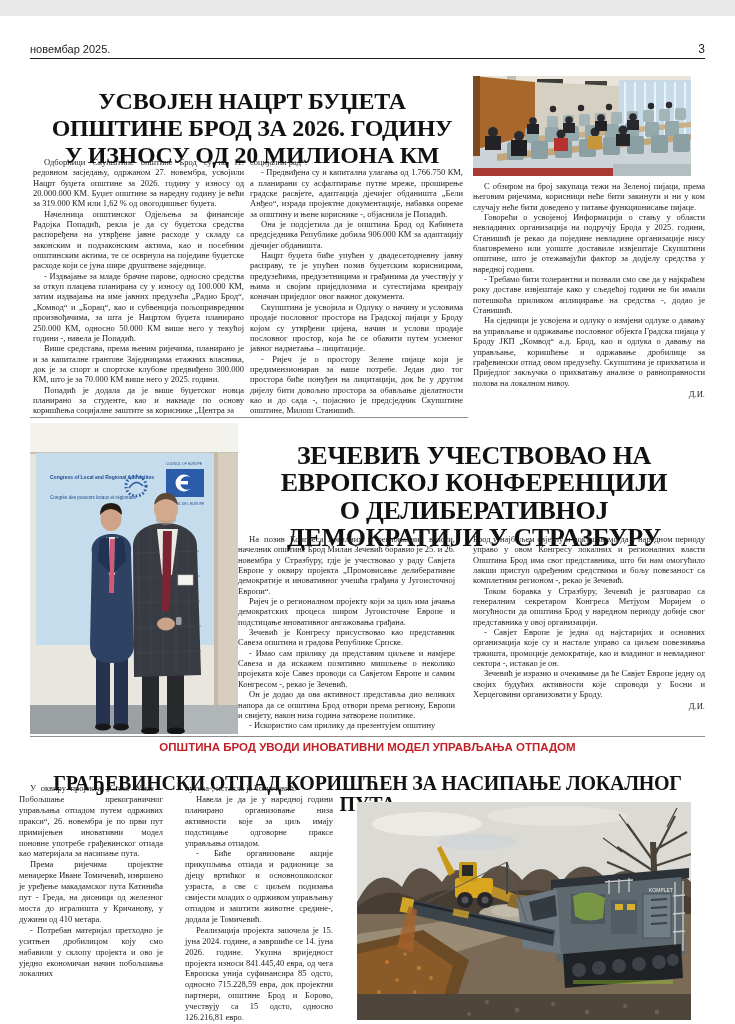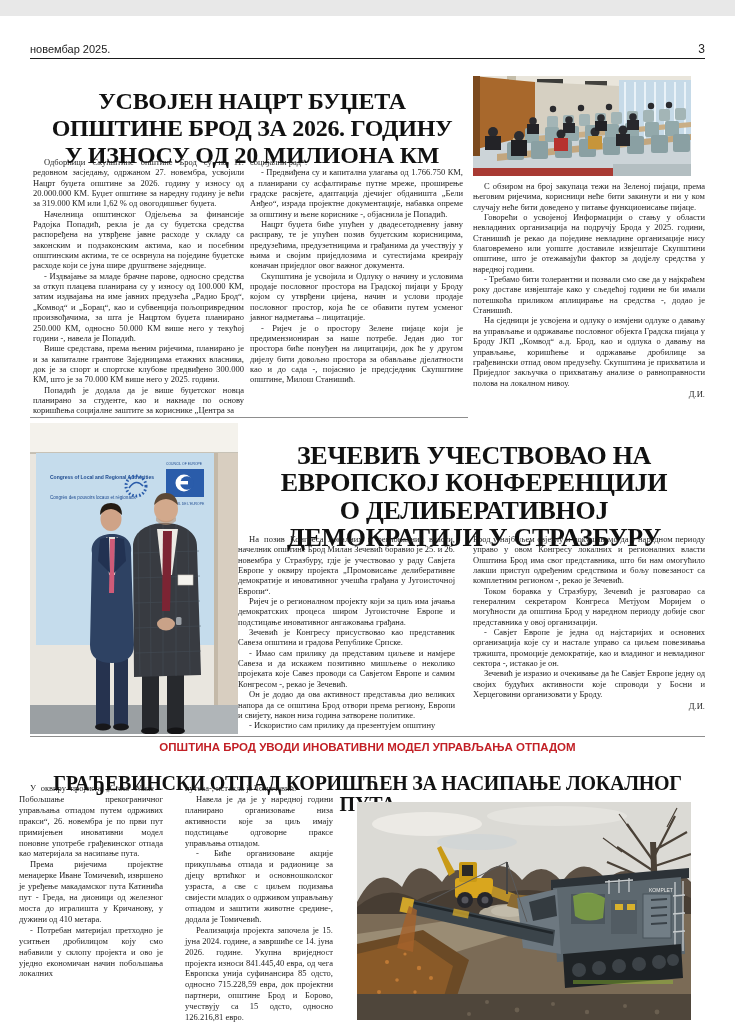--- a/index.html
+++ b/index.html
@@ -149,20 +149,21 @@
   <div class="col colA a1c1">
     <p>Одборници Скупштине општине Брод су на 11. редовном засједању, одржаном 27. новембра, усвојили Нацрт буџета општине за 2026. годину у износу од 20.000.000 КМ. Буџет општине за наредну годину је већи за 319.000 КМ или 1,62 % од овогодишњег буџета.</p>
     <p>Начелница општинског Одјељења за финансије Радојка Попадић, рекла је да су буџетска средства распоређена на утврђене јавне расходе у складу са законским и подзаконским актима, као и посебним општинским актима, те се осврнула на поједине буџетске расходе који се јуна шире друштвене заједнице.</p>
     <p>- Издвајање за младе брачне парове, односно средства за откуп плацева планирана су у износу од 100.000 КМ, затим издвајања на име јавних предузећа „Радио Брод“, „Комвод“ и „Борац“, као и субвенција пољопривредним произвођачима, за шта је Нацртом буџета планирано 250.000 КМ, односно 50.000 КМ више него у текућој години -, навела је Попадић.</p>
     <p>Више средстава, према њеним ријечима, планирано је и за капиталне грантове Заједницама етажних власника, док је за спорт и  спортске клубове предвиђено 300.000 КМ, што је за 70.000 КМ више него у 2025. години.</p>
     <p>Попадић је додала да је више буџетског новца планирано за студенте, као и накнаде по основу коришћења социјалне заштите за кориснике „Центра за</p>
   </div>
   <div class="col colA a1c2">
     <p class="cont">социјални рад“.</p>
     <p>- Предвиђена су и капитална улагања од 1.766.750 КМ, а планирани су асфалтирање путне мреже, проширење градске расвјете, адаптација дјечијег обданишта „Бели Анђео“, израда пројектне документације, набавка опреме за општину и њене кориснике -, објаснила је Попадић.</p>
+    <p>Она је подсјетила да је општина Брод од Кабинета предсједника Републике добила 906.000 КМ за адаптацију дјечијег обданишта.</p>
     <p>Нацрт буџета биће упућен у двадесетодневну јавну расправу, те је упућен позив буџетским корисницима, предузећима, предузетницима и грађанима да учествују у њима и својим приједлозима и сугестијама креирају коначан приједлог овог важног документа.</p>
     <p>Скупштина је усвојила и Одлуку о начину и условима продаје пословног простора на Градској пијаци у Броду којом су утврђени цијена, начин и услови продаје пословног простор, која ће се обавити путем усменог јавног надметања – лицитације.</p>
     <p>- Ријеч је о простору Зелене пијаце који је предимензиониран за наше потребе. Један дио тог простора биће понуђен на лицитацији, док ће у другом дијелу бити довољно простора за обављање дјелатности као и до сада -, појаснио је предсједник Скупштине општине, Милош Станишић.</p>
   </div>
   <div class="col colA a1c3">
     <p>С обзиром на број закупаца тежи на Зеленој пијаци, према његовим ријечима, корисници неће бити закинути и  ни у ком случају неће бити доведено у питање функционисање пијаце.</p>
     <p>Говорећи о усвојеној Информацији о стању у области невладиних организација на подручју Брода у 2025. години, Станишић је рекао да поједине невладине организације нису благовремено или уопште доставиле извјештаје Скупштини општине, што је отежавајући фактор за додјелу средства у наредној години.</p>
     <p>- Требамо бити толерантни и позвали смо све да у најкраћем року доставе извјештаје како у сљедећој години не би имали потешкоћа приликом аплицирање на средства -, додао је Станишић.</p>
     <p>На сједници је усвојена и одлуку о измјени одлуке о давању на управљање и одржавање пословног објекта Градска пијаца у Броду ЈКП „Комвод“ а.д. Брод, као и одлука о давању на управљање, коришћење и одржавање дробилице за грађевински отпад овом предузећу. Скупштина је прихватила и Приједлог закључка о прихватању анализе о равноправности полова на локалном нивоу.</p>
     <p class="byline">Д.И.</p>

